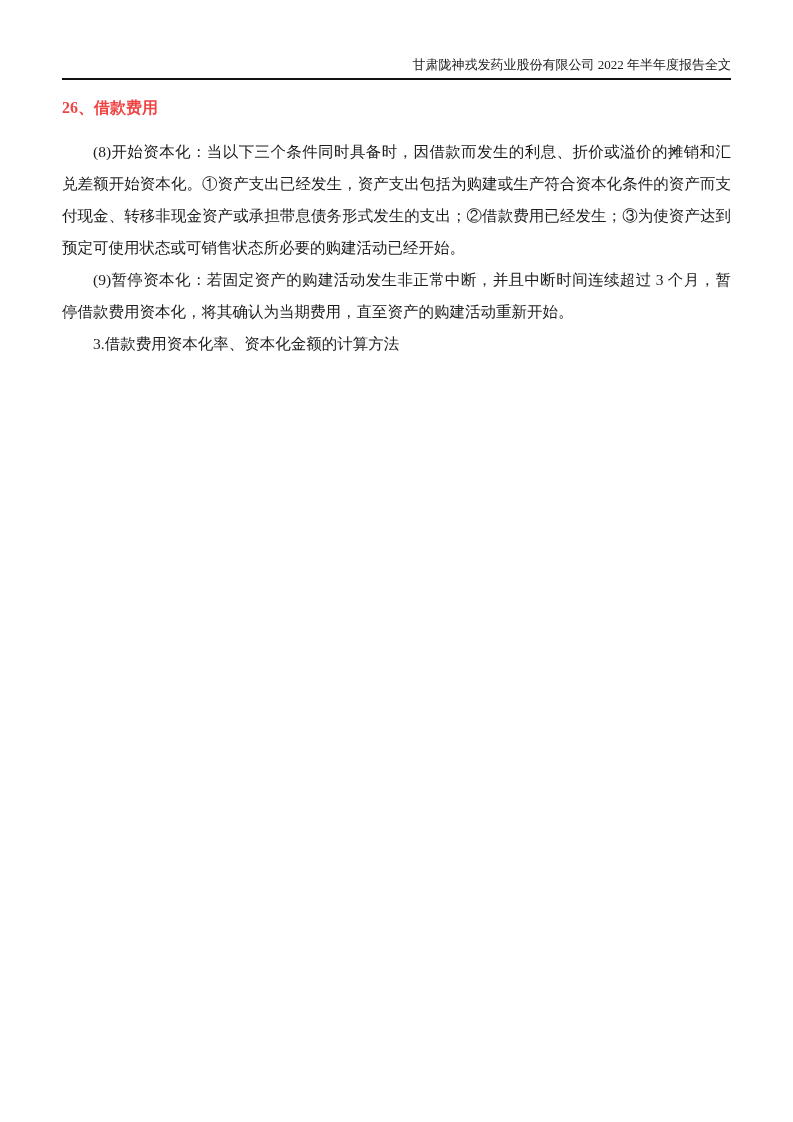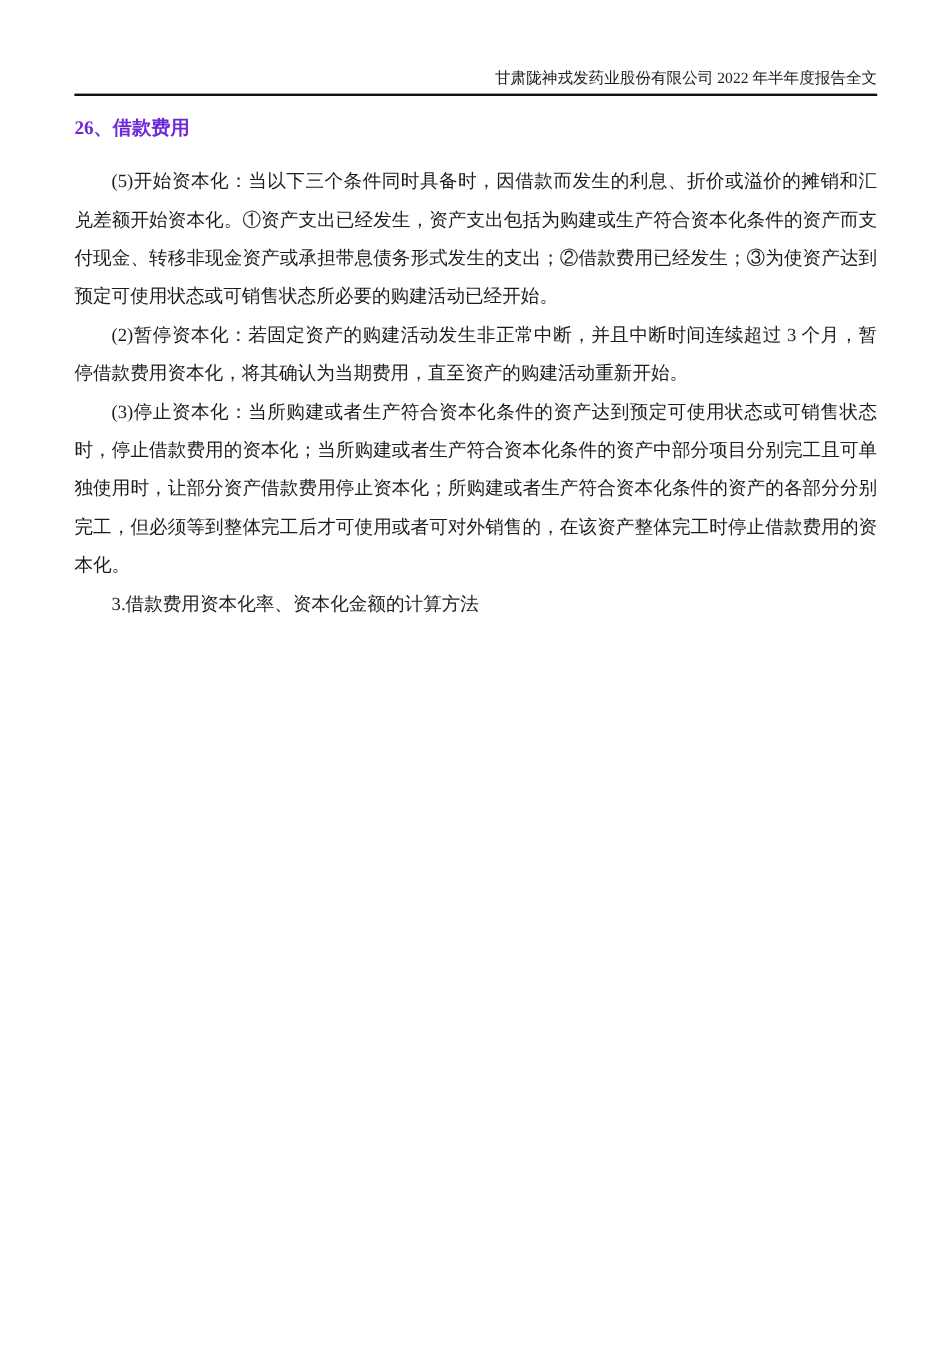--- a/index.html
+++ b/index.html
@@ -25,21 +25,21 @@
     line-height: 14px;
     padding-bottom: 6px;
     border-bottom: 2px solid #111111;
     color: #1c1c1c;
   }
   .section-title {
     margin-top: 18px;
     font-size: 16px;
     line-height: 20px;
     font-weight: bold;
-    color: #6d28d9;
+    color: #ef4444;
   }
   .doc-body {
     margin-top: 18px;
     font-size: 15.5px;
     line-height: 32px;
     text-align: justify;
     text-justify: inter-ideograph;
   }
   .doc-body p {
     margin: 0;
@@ -58,21 +58,20 @@
 
 <div class="page">
 
   <div class="doc-header">
     <span>甘肃陇神戎发药业股份有限公司 2022 年半年度报告全文</span>
   </div>
 
   <div class="section-title">26、借款费用</div>
 
   <div class="doc-body">
-    <p>(5)开始资本化：当以下三个条件同时具备时，因借款而发生的利息、折价或溢价的摊销和汇兑差额开始资本化。①资产支出已经发生，资产支出包括为购建或生产符合资本化条件的资产而支付现金、转移非现金资产或承担带息债务形式发生的支出；②借款费用已经发生；③为使资产达到预定可使用状态或可销售状态所必要的购建活动已经开始。</p>
-    <p>(2)暂停资本化：若固定资产的购建活动发生非正常中断，并且中断时间连续超过 3 个月，暂停借款费用资本化，将其确认为当期费用，直至资产的购建活动重新开始。</p>
-    <p>(3)停止资本化：当所购建或者生产符合资本化条件的资产达到预定可使用状态或可销售状态时，停止借款费用的资本化；当所购建或者生产符合资本化条件的资产中部分项目分别完工且可单独使用时，让部分资产借款费用停止资本化；所购建或者生产符合资本化条件的资产的各部分分别完工，但必须等到整体完工后才可使用或者可对外销售的，在该资产整体完工时停止借款费用的资本化。</p>
+    <p>(8)开始资本化：当以下三个条件同时具备时，因借款而发生的利息、折价或溢价的摊销和汇兑差额开始资本化。①资产支出已经发生，资产支出包括为购建或生产符合资本化条件的资产而支付现金、转移非现金资产或承担带息债务形式发生的支出；②借款费用已经发生；③为使资产达到预定可使用状态或可销售状态所必要的购建活动已经开始。</p>
+    <p>(9)暂停资本化：若固定资产的购建活动发生非正常中断，并且中断时间连续超过 3 个月，暂停借款费用资本化，将其确认为当期费用，直至资产的购建活动重新开始。</p>
     <p>3.借款费用资本化率、资本化金额的计算方法</p>
   </div>
 
   <div class="page-number">83</div>
 
 </div>
 
 </body></html>

